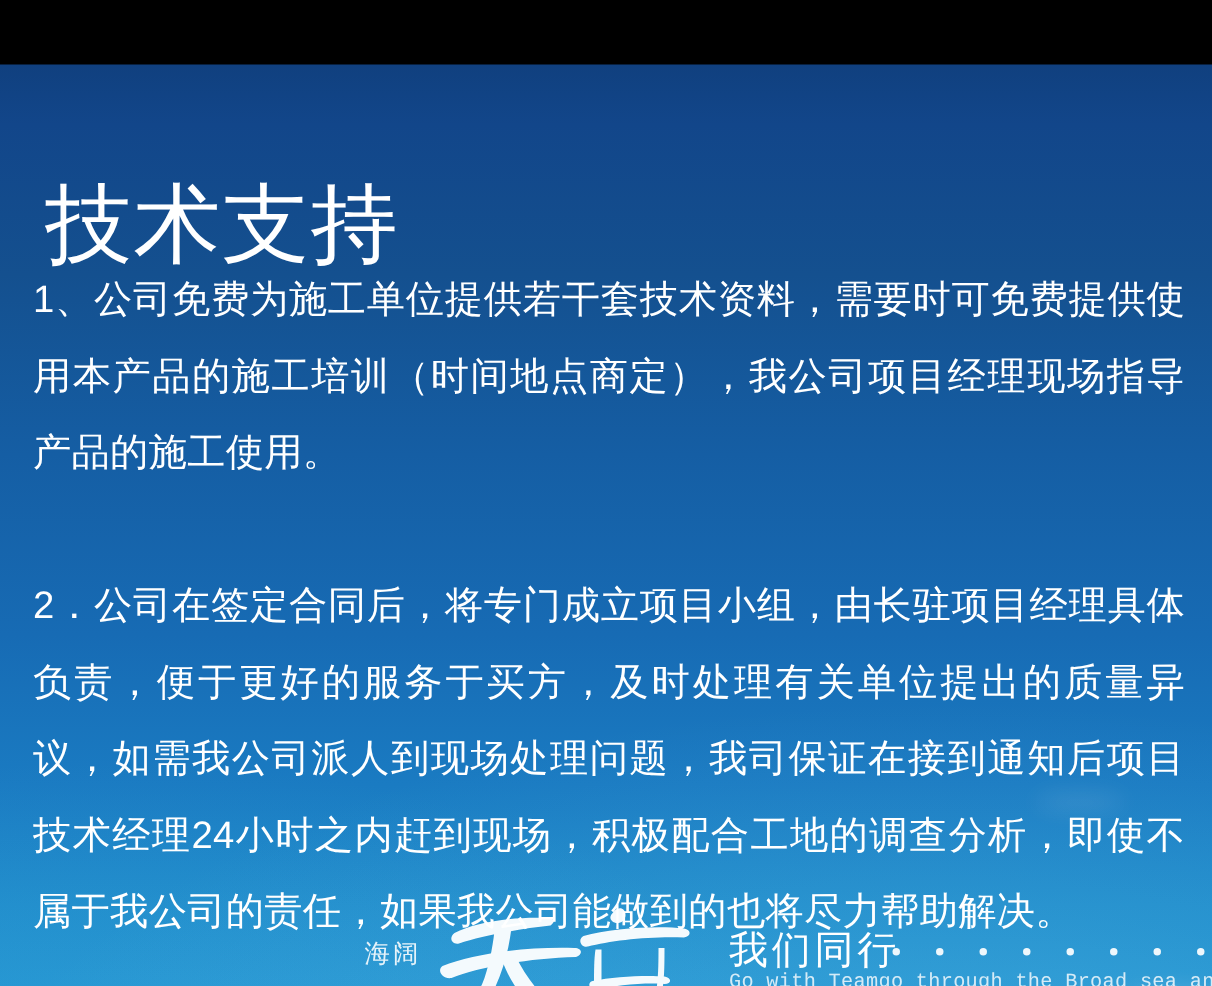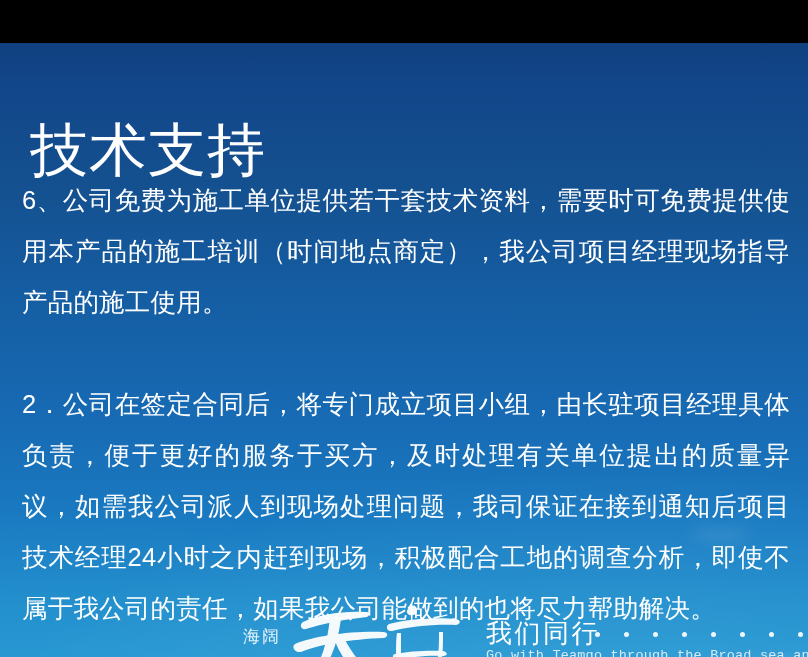--- a/index.html
+++ b/index.html
@@ -150,21 +150,21 @@
   <div class="cloud c1"></div>
   <div class="cloud c2"></div>
   <div class="cloud c3"></div>
   <div class="cloud c4"></div>
   <div class="cloud c5"></div>
   <div class="cloud c6"></div>
 
   <h1 id="title">技术支持</h1>
 
   <div id="body-text">
-    <p class="para">6、公司免费为施工单位提供若干套技术资料，需要时可免费提供使用本产品的施工培训（时间地点商定），我公司项目经理现场指导产品的施工使用。</p>
+    <p class="para">1、公司免费为施工单位提供若干套技术资料，需要时可免费提供使用本产品的施工培训（时间地点商定），我公司项目经理现场指导产品的施工使用。</p>
     <p class="para">2．公司在签定合同后，将专门成立项目小组，由长驻项目经理具体负责，便于更好的服务于买方，及时处理有关单位提出的质量异议，如需我公司派人到现场处理问题，我司保证在接到通知后项目技术经理24小时之内赶到现场，积极配合工地的调查分析，即使不属于我公司的责任，如果我公司能做到的也将尽力帮助解决。</p>
   </div>
 
   <div id="footer-logo">
 
     <div id="haikuo">海阔</div>
 
     <svg id="brush-mark" viewBox="0 0 190 116" aria-hidden="true">
       <g fill="#ffffff" opacity="0.95">
 

